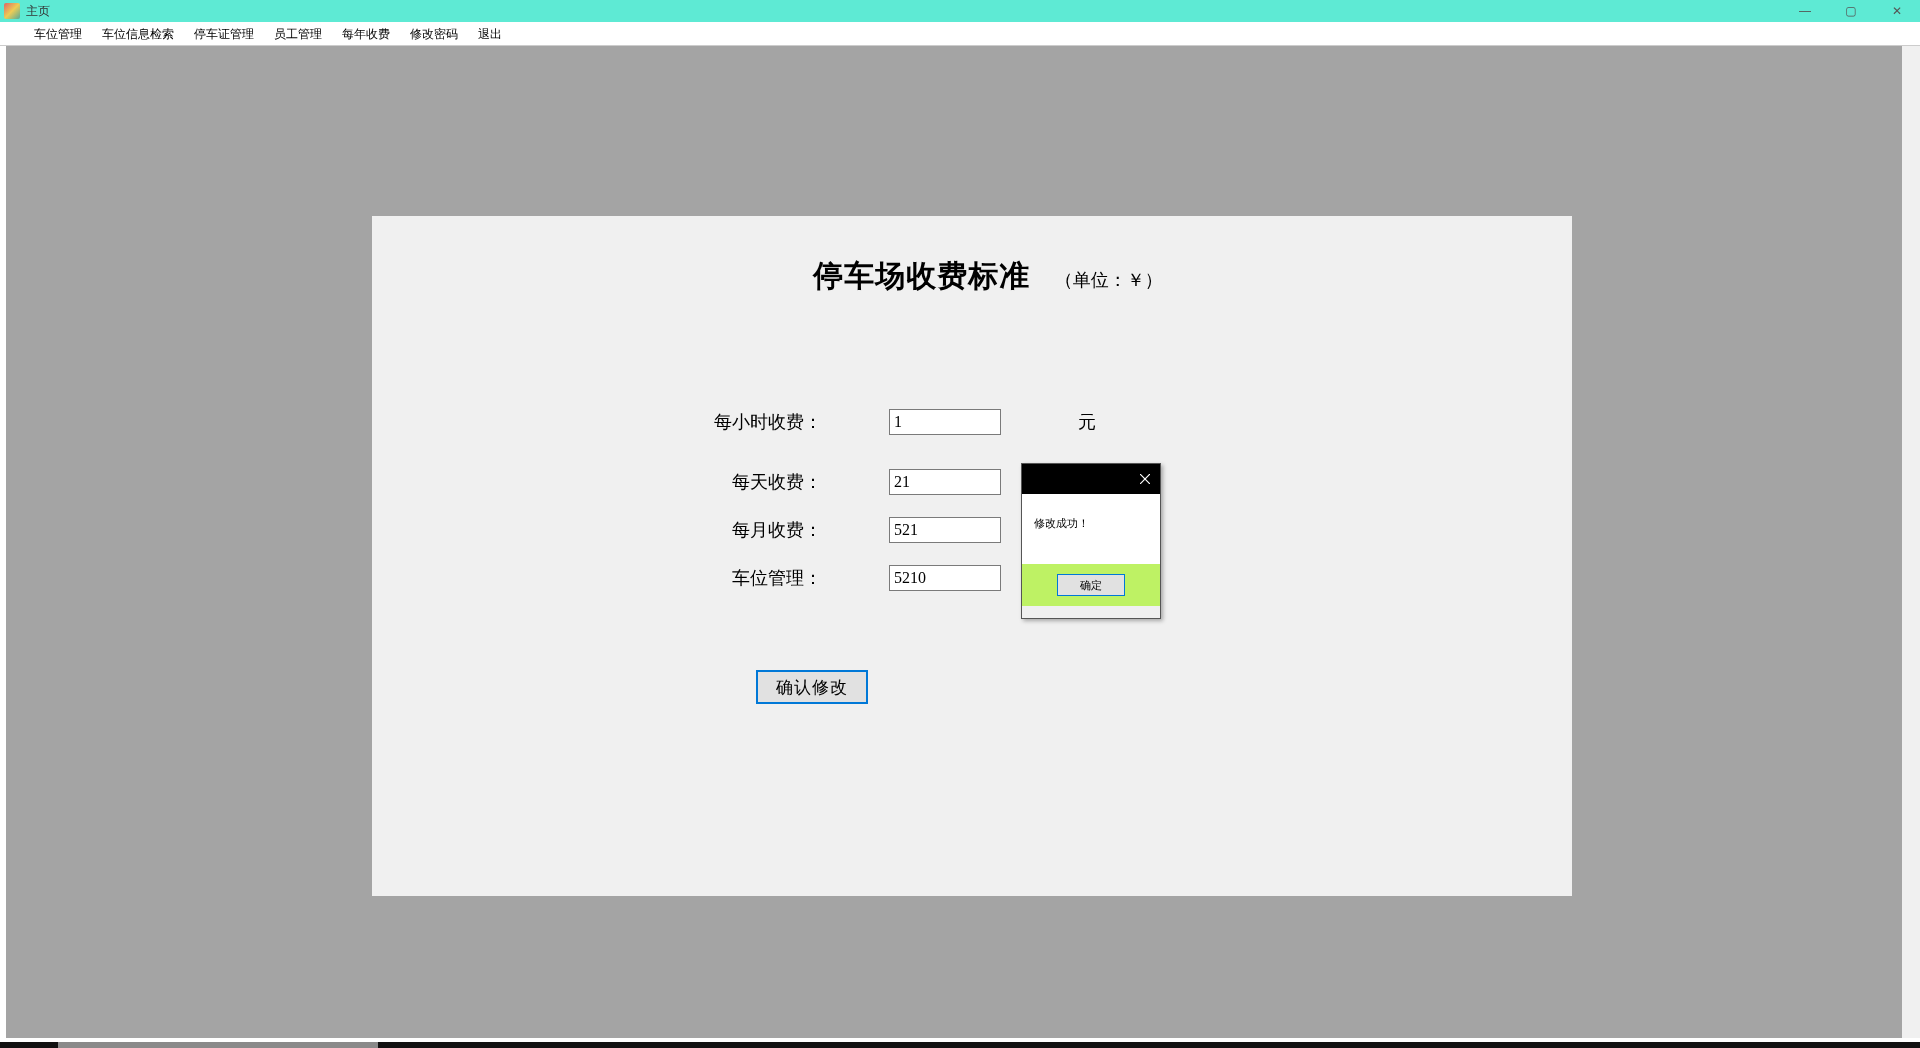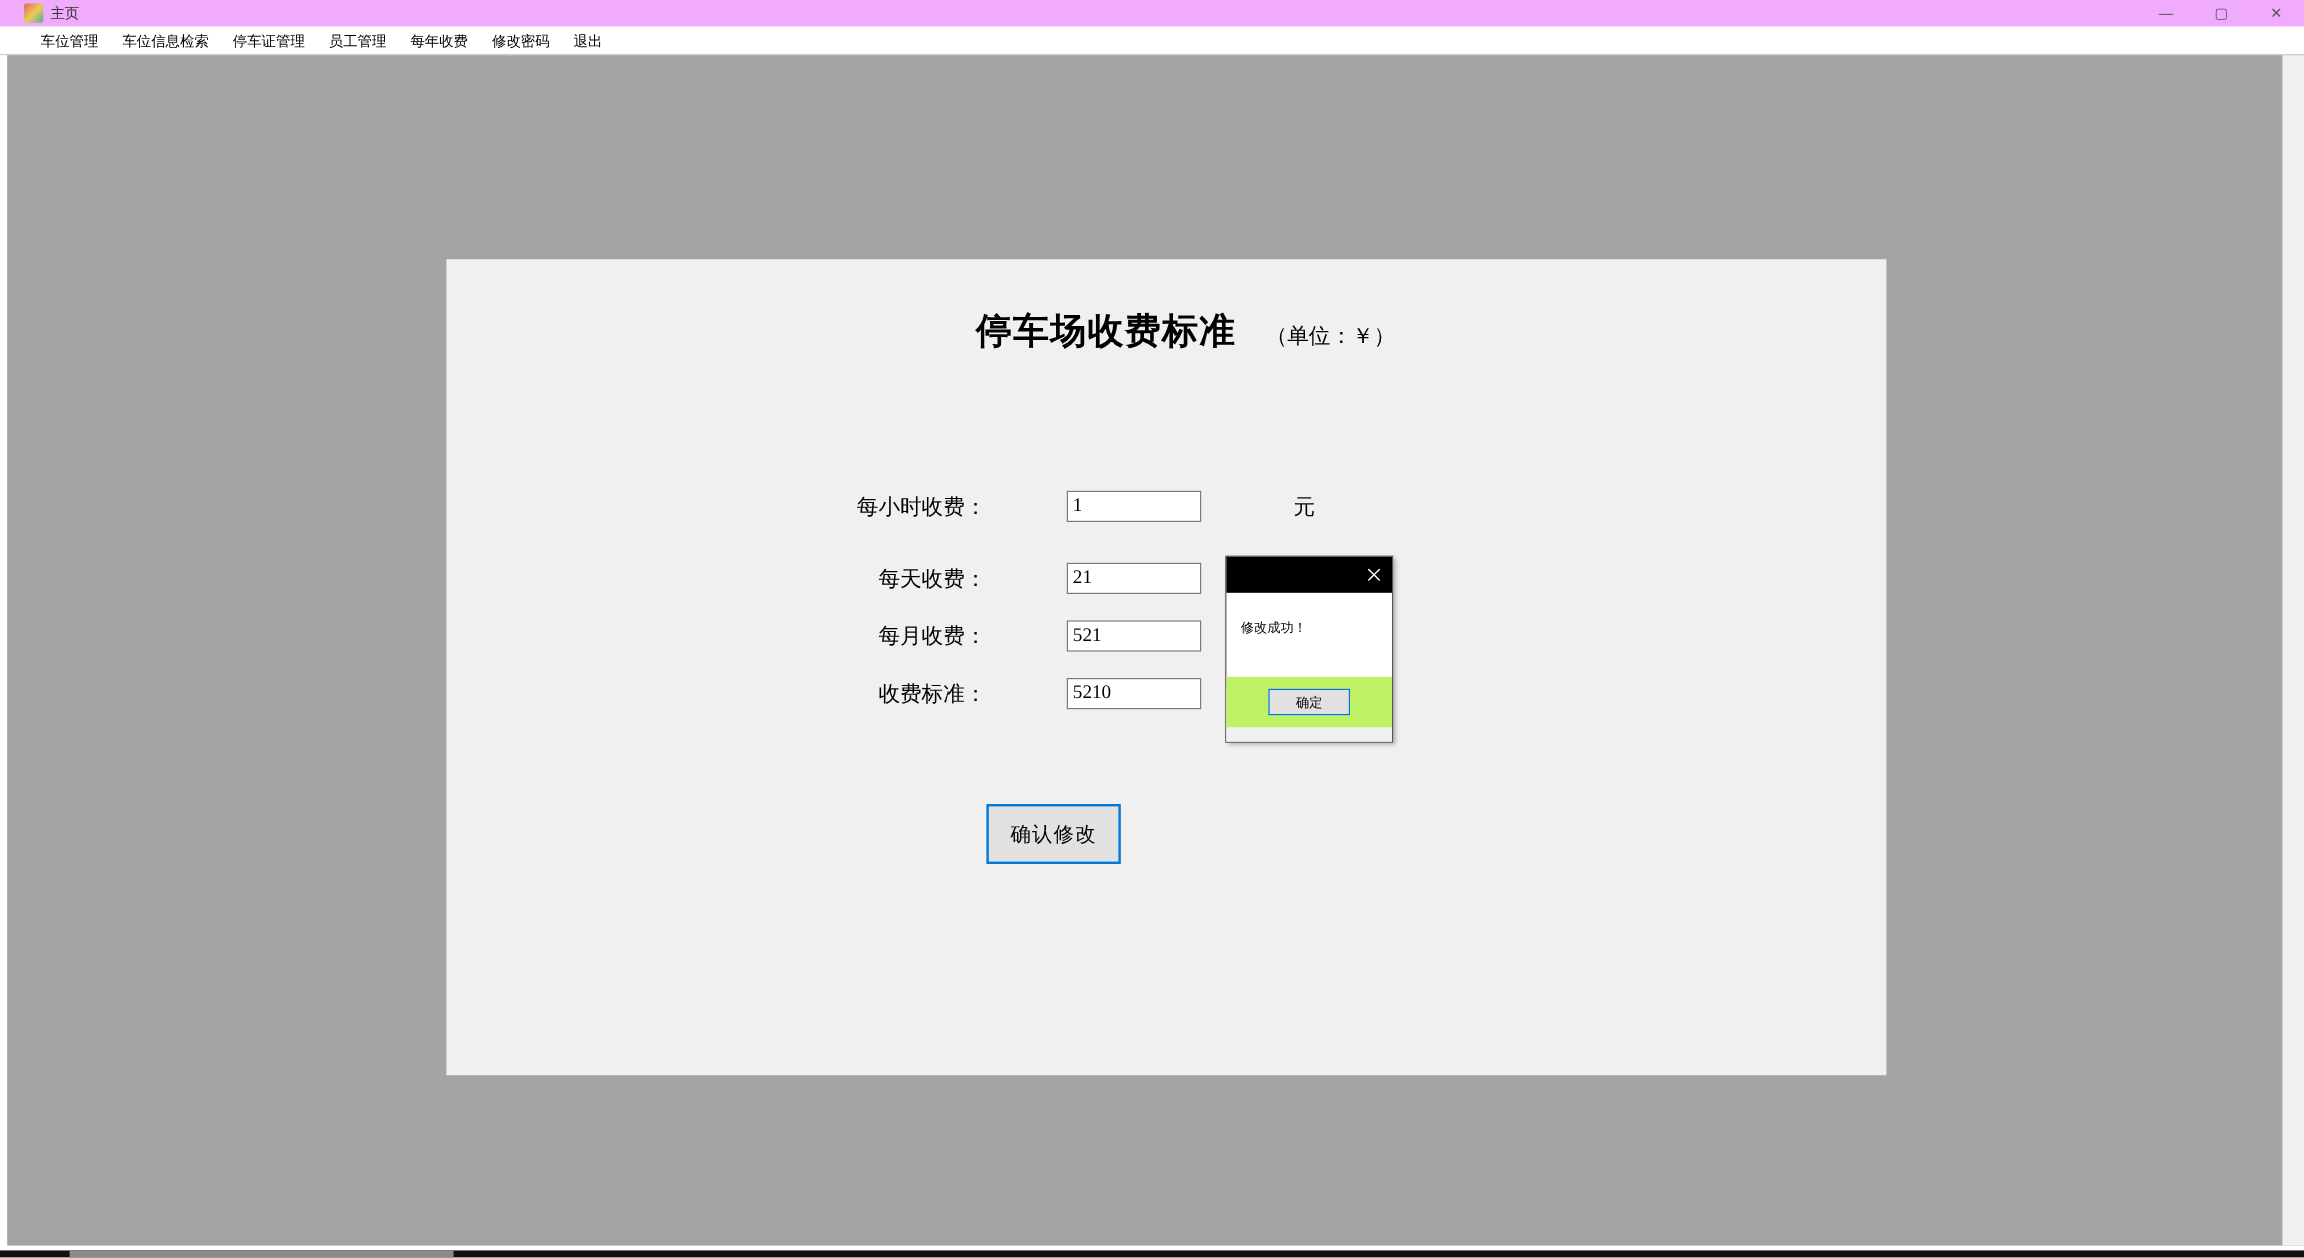--- a/index.html
+++ b/index.html
@@ -6,24 +6,24 @@
     body {
       font-family: "Microsoft YaHei", "SimSun", sans-serif;
       background: #fff;
       width: 1920px;
       height: 1048px;
       overflow: hidden;
       position: relative;
     }
     .titlebar {
       height: 22px;
-      background: #f0abfc;
-      display: flex;
-      align-items: center;
-      padding-left: 20px;
+      background: #5eead4;
+      display: flex;
+      align-items: center;
+      padding-left: 4px;
       font-size: 12px;
       color: #333;
       position: relative;
     }
     .titlebar-icon {
       width: 16px; height: 16px;
       background: linear-gradient(135deg,#d66,#ec5,#5a9);
       margin-right: 6px;
       border-radius: 2px;
     }
@@ -120,24 +120,24 @@
       font-family: "SimSun", serif;
       padding: 0 4px;
     }
     .form-suffix {
       margin-left: 36px;
       font-family: "SimSun", serif;
       font-size: 18px;
     }
     .confirm-btn {
       position: absolute;
-      left: 822px;
+      left: 756px;
       top: 670px;
       width: 112px;
-      height: 50px;
+      height: 34px;
       background: #e1e1e1;
       border: 2px solid #0078d7;
       font-family: "SimSun", serif;
       font-size: 17px;
       display: flex;
       align-items: center;
       justify-content: center;
       letter-spacing: 1px;
     }
     .dialog {
@@ -259,21 +259,21 @@
         <span class="form-label">每天收费：</span>
         <input class="form-input" value="21" style="">
         <span class="form-suffix">元</span>
       </div>
       <div class="form-row tight">
         <span class="form-label">每月收费：</span>
         <input class="form-input" value="521" style="">
         <span class="form-suffix">元</span>
       </div>
       <div class="form-row">
-        <span class="form-label">收费标准：</span>
+        <span class="form-label">车位管理：</span>
         <input class="form-input" value="5210" style="">
         <span class="form-suffix">元</span>
       </div>
     </div>
   </div>
 </div>
 
 <div class="confirm-btn">确认修改</div>
 
 <div class="dialog">

